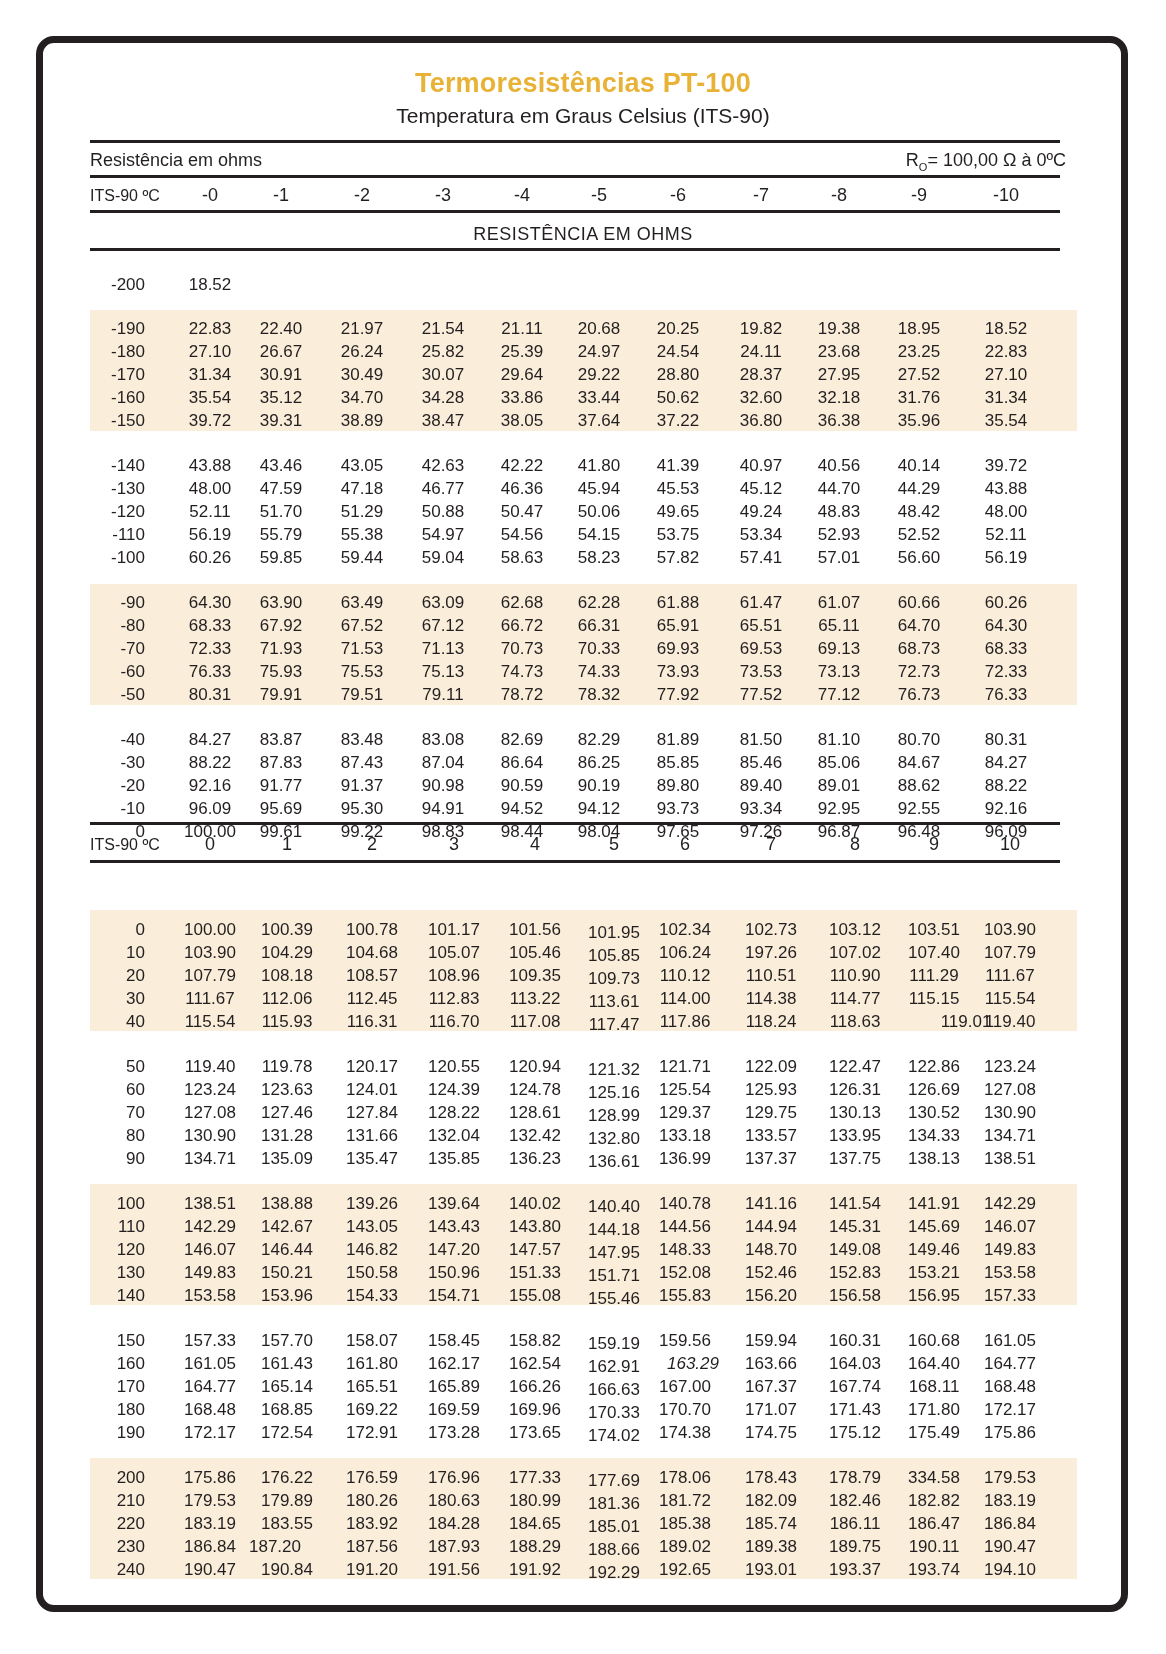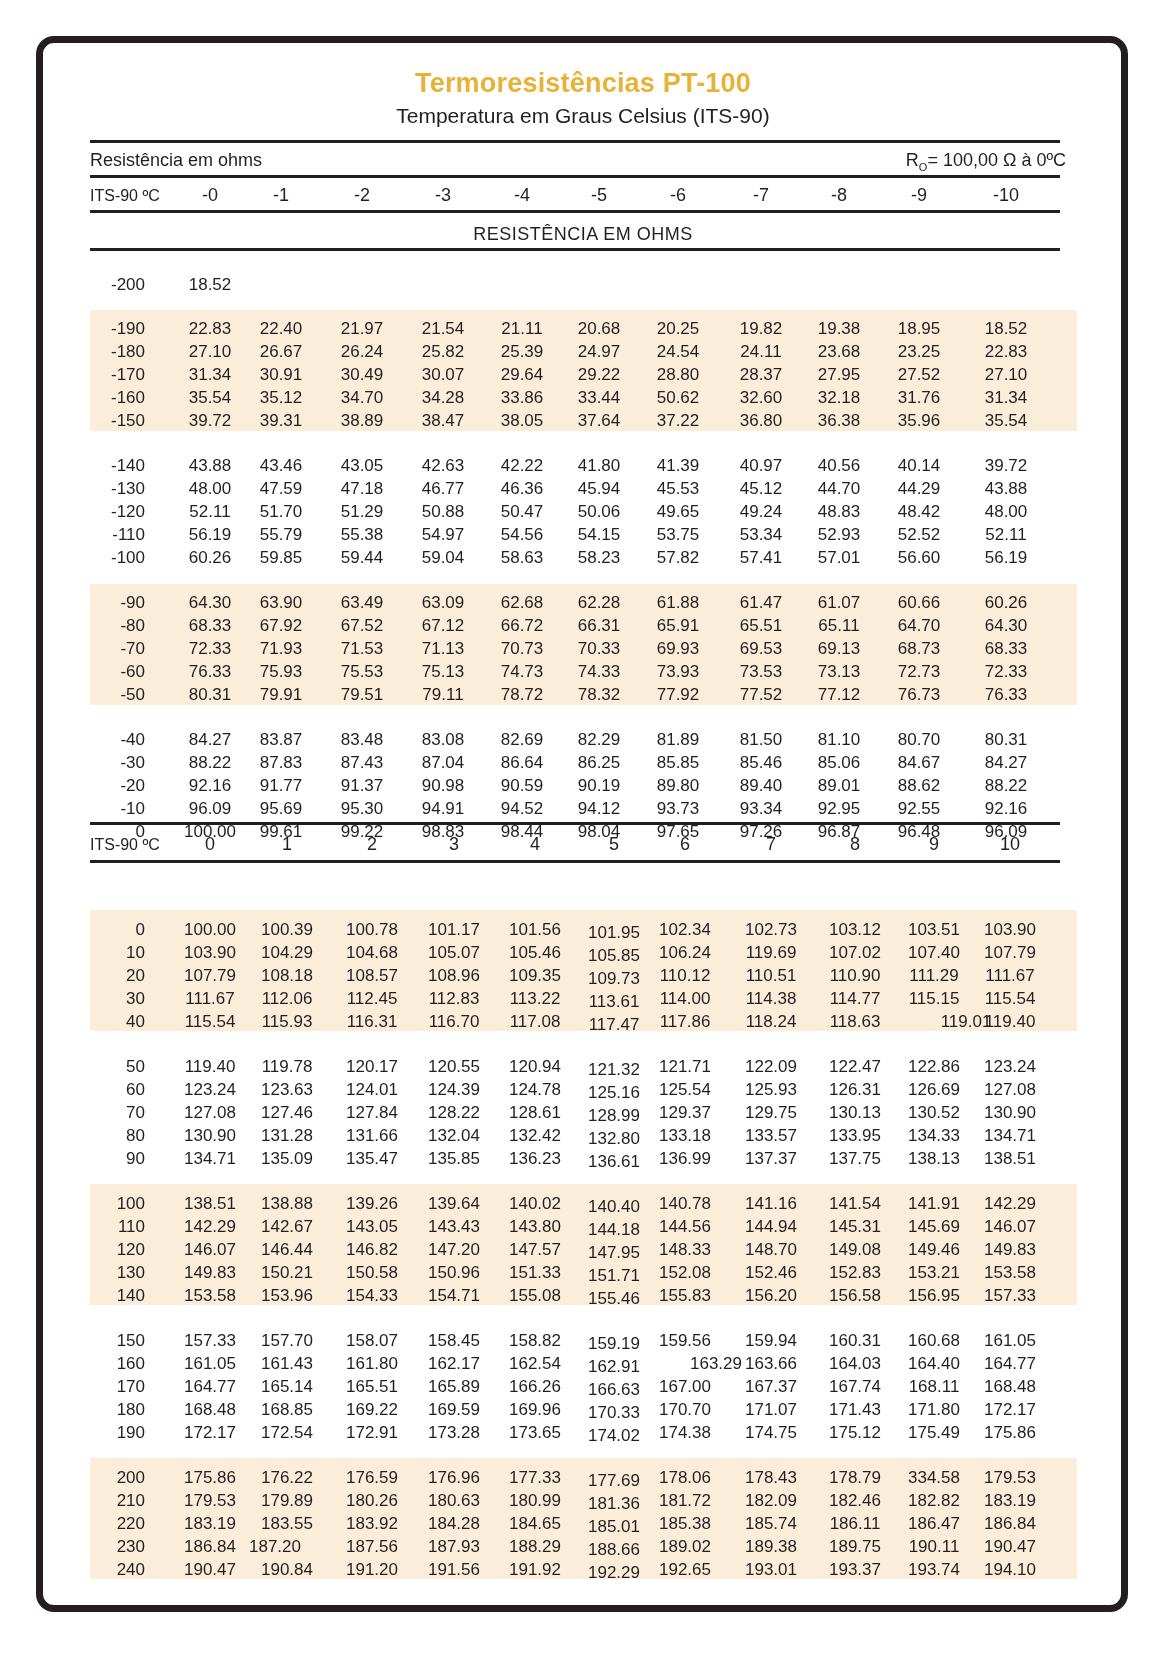--- a/index.html
+++ b/index.html
@@ -380,21 +380,21 @@
     </div>
     <div class="row" style="top: 943px;">
       <span class="t" style="left: 85px;">10</span>
       <span class="v" style="left: 210px;">103.90</span>
       <span class="v" style="left: 287px;">104.29</span>
       <span class="v" style="left: 372px;">104.68</span>
       <span class="v" style="left: 454px;">105.07</span>
       <span class="v" style="left: 535px;">105.46</span>
       <span class="v shift" style="left: 614px;">105.85</span>
       <span class="v" style="left: 685px;">106.24</span>
-      <span class="v" style="left: 771px;">119.69</span>
+      <span class="v" style="left: 771px;">197.26</span>
       <span class="v" style="left: 855px;">107.02</span>
       <span class="v" style="left: 934px;">107.40</span>
       <span class="v" style="left: 1010px;">107.79</span>
     </div>
     <div class="row" style="top: 966px;">
       <span class="t" style="left: 85px;">20</span>
       <span class="v" style="left: 210px;">107.79</span>
       <span class="v" style="left: 287px;">108.18</span>
       <span class="v" style="left: 372px;">108.57</span>
       <span class="v" style="left: 454px;">108.96</span>
@@ -589,21 +589,21 @@
       <span class="v" style="left: 1010px;">161.05</span>
     </div>
     <div class="row" style="top: 1354px;">
       <span class="t" style="left: 85px;">160</span>
       <span class="v" style="left: 210px;">161.05</span>
       <span class="v" style="left: 287px;">161.43</span>
       <span class="v" style="left: 372px;">161.80</span>
       <span class="v" style="left: 454px;">162.17</span>
       <span class="v" style="left: 535px;">162.54</span>
       <span class="v shift" style="left: 614px;">162.91</span>
-      <span class="v" style="left: 716px;">163.29</span>
+      <span class="v" style="left: 693px; font-style: italic;">163.29</span>
       <span class="v" style="left: 771px;">163.66</span>
       <span class="v" style="left: 855px;">164.03</span>
       <span class="v" style="left: 934px;">164.40</span>
       <span class="v" style="left: 1010px;">164.77</span>
     </div>
     <div class="row" style="top: 1377px;">
       <span class="t" style="left: 85px;">170</span>
       <span class="v" style="left: 210px;">164.77</span>
       <span class="v" style="left: 287px;">165.14</span>
       <span class="v" style="left: 372px;">165.51</span>

